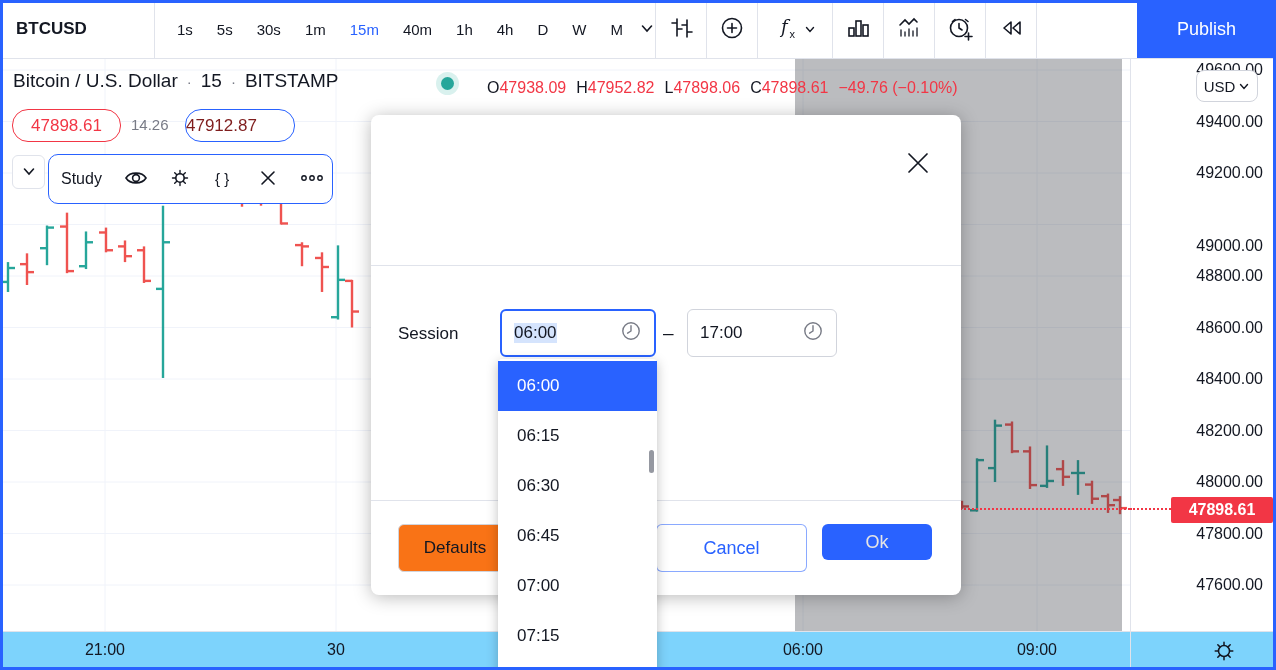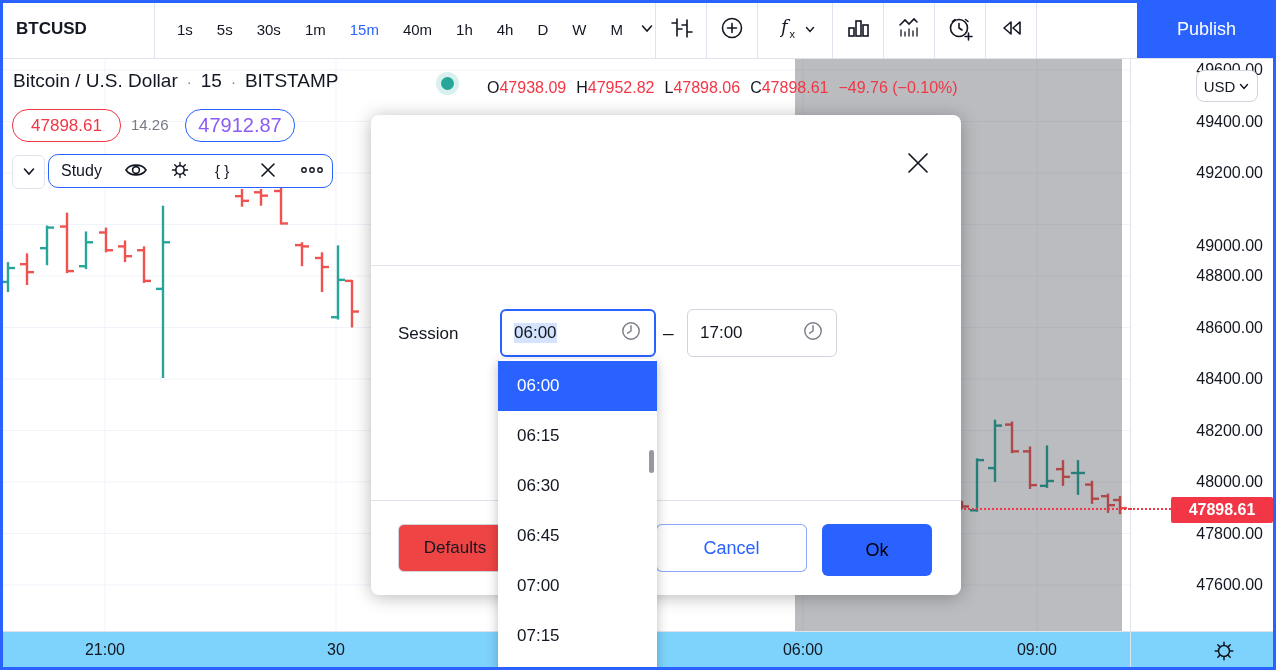--- a/index.html
+++ b/index.html
@@ -40,28 +40,28 @@
   .ohlc-row .v{color:#f23645;margin-right:10px}
   .ohlc-change{color:#f23645}
 
   
   .quote-row{position:absolute;left:0;top:109px;z-index:5}
   .bid-box{position:absolute;left:12px;top:0;width:107px;height:31px;border:1px solid #f23645;
            border-radius:16px;color:#f23645;display:flex;align-items:center;justify-content:center;
            font-size:17px;background:#fff;cursor:pointer}
   .spread{position:absolute;left:131px;top:7px;color:#787b86;font-size:15px}
   .ask-box{position:absolute;left:185px;top:0;width:108px;height:31px;border:1px solid #2962ff;
-           border-radius:16px;color:#8b5cf6;display:flex;align-items:center;justify-content:center;
-           font-size:20px;background:#fff;cursor:pointer}
+           border-radius:16px;color:#7f1d1d;display:flex;align-items:center;
+           font-size:17px;background:#fff;cursor:pointer}
 
   
   .study-collapse{position:absolute;left:12px;top:155px;width:31px;height:32px;background:#fff;
                   border:1px solid #e0e3eb;border-radius:6px;display:flex;align-items:center;
                   justify-content:center;z-index:5;cursor:pointer}
-  .study-panel{position:absolute;left:48px;top:154px;width:285px;height:34px;background:#fff;
+  .study-panel{position:absolute;left:48px;top:154px;width:285px;height:50px;background:#fff;
                border:1.5px solid #2962ff;border-radius:10px;display:flex;align-items:center;
                padding:0 0 0 12px;box-sizing:border-box;z-index:5}
   .study-label{font-size:16px;margin-right:12px}
   .study-icon{width:44px;display:flex;align-items:center;justify-content:center;cursor:pointer}
 
   
   .dialog{position:absolute;left:371px;top:115px;width:590px;height:480px;background:#fff;
           border-radius:8px;box-shadow:0 2px 18px rgba(0,0,0,.28);z-index:20}
   .dlg-close{position:absolute;right:28px;top:34px;width:30px;height:30px;display:flex;
              align-items:center;justify-content:center;cursor:pointer}
@@ -73,26 +73,26 @@
   .time-input{position:absolute;top:194px;height:48px;box-sizing:border-box;border-radius:6px;
               display:flex;align-items:center;justify-content:space-between;padding:0 12px;
               font-size:17px;background:#fff;cursor:text}
   .time-from{left:129px;width:156px;border:2px solid #2962ff}
   .time-from .time-text{background:#d5e4fd}
   .time-to{left:316px;width:150px;border:1px solid #d1d4dc}
   .range-dash{position:absolute;left:292px;top:207px;font-size:19px}
   .dlg-footline{position:absolute;left:0;right:0;top:385px;height:1px;background:#e0e3eb}
   .defaults-btn{position:absolute;left:27px;top:409px;width:114px;height:48px;border:1px solid #d1d4dc;
                 border-radius:6px;display:flex;align-items:center;justify-content:center;
-                font-size:17px;box-sizing:border-box;background:#ef4444;cursor:pointer}
+                font-size:17px;box-sizing:border-box;background:#f97316;cursor:pointer}
   .cancel-btn{position:absolute;left:285px;top:409px;width:151px;height:48px;border:1px solid rgba(41,98,255,.55);
               border-radius:6px;display:flex;align-items:center;justify-content:center;color:#2962ff;
               font-size:18px;box-sizing:border-box;background:#fff;cursor:pointer}
-  .ok-btn{position:absolute;left:451px;top:409px;width:110px;height:52px;background:#2962ff;
-          border-radius:6px;display:flex;align-items:center;justify-content:center;color:#000000;
+  .ok-btn{position:absolute;left:451px;top:409px;width:110px;height:36px;background:#2962ff;
+          border-radius:6px;display:flex;align-items:center;justify-content:center;color:#e5e5e5;
           font-size:18px;cursor:pointer}
 
   
   .dropdown{position:absolute;left:498px;top:359px;width:159px;height:400px;background:#fff;
             border-radius:4px;box-shadow:0 3px 12px rgba(0,0,0,.25);z-index:30;padding-top:2px;
             box-sizing:border-box}
   .dd-item{height:50px;display:flex;align-items:center;padding-left:19px;font-size:17px;cursor:pointer}
   .dd-item.selected{background:#2962ff;color:#fff}
   .dd-thumb{position:absolute;right:3px;top:91px;width:5px;height:23px;background:#9598a1;
             border-radius:3px;cursor:grab}

